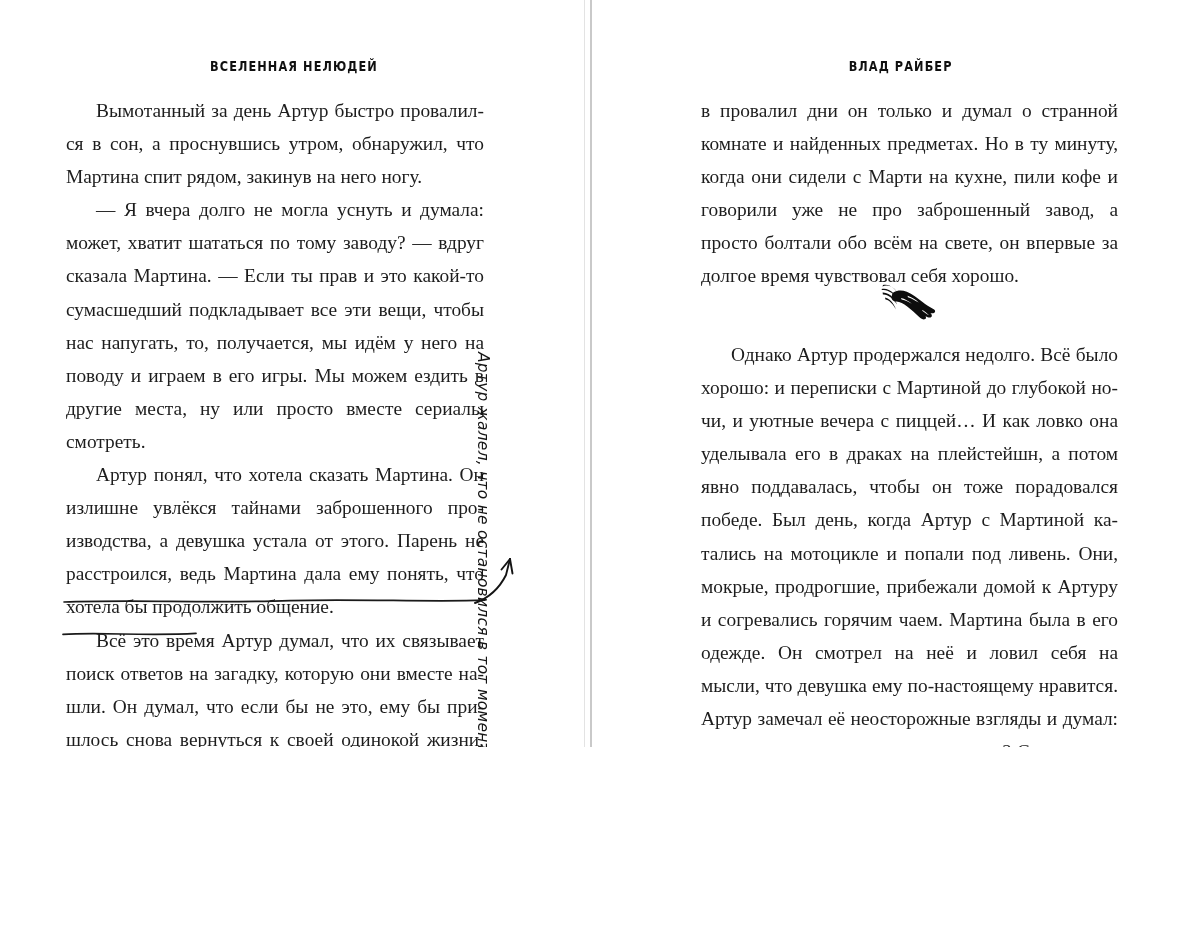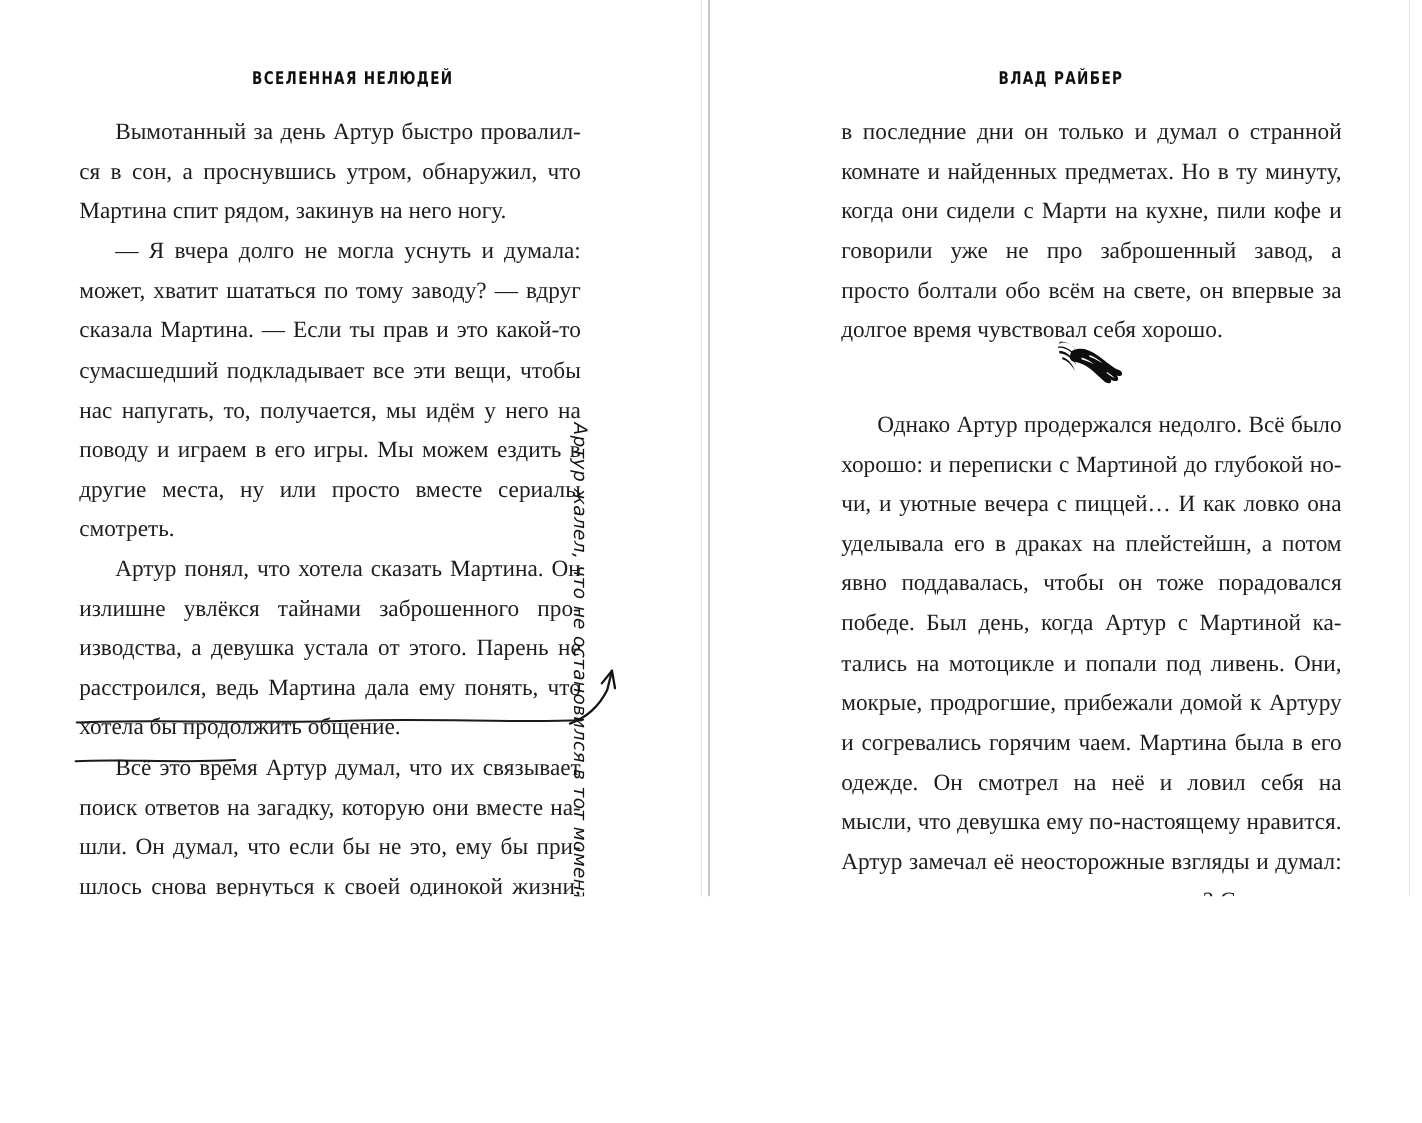--- a/index.html
+++ b/index.html
@@ -37,21 +37,21 @@
   }
 
   
   .page {
     position: absolute;
     top: 0;
     height: 936px;
     background: #ffffff;
   }
   .page.left  { left: 0px;   width: 584px; }
-  .page.right { left: 592px; width: 582px; }
+  .page.right { left: 592px; width: 582px; padding-left: 11px; }
 
   .running-head {
     position: absolute;
     top: 58px;
     width: 100%;
     text-align: center;
     font-family: "DejaVu Sans", "Liberation Sans", sans-serif;
     font-weight: 700;
     font-size: 14.5px;
     letter-spacing: 1.4px;
@@ -173,21 +173,21 @@
 
   <div class="gutter-line faint"></div>
   <div class="gutter-line strong"></div>
   <div class="page-edge-right"></div>
 
   <div class="page right">
 
     <div class="running-head">ВЛАД РАЙБЕР</div>
 
     <div class="textblock">
-      <p class="noind">в последние дни он только и думал о странной комнате и найденных предметах. Но в ту мину­ту, когда они сидели с Марти на кухне, пили ко­фе и говорили уже не про заброшенный завод, а просто болтали обо всём на свете, он впервые за долгое время чувствовал себя хорошо.</p>
+      <p class="noind">в провалил дни он только и думал о странной комнате и найденных предметах. Но в ту мину­ту, когда они сидели с Марти на кухне, пили ко­фе и говорили уже не про заброшенный завод, а просто болтали обо всём на свете, он впервые за долгое время чувствовал себя хорошо.</p>
     </div>
 
     <div class="textblock" style="top: 338px; font-family: Liberation Serif, serif;">
       <p class="ind">Однако Артур продержался недолго. Всё было хорошо: и переписки с Мартиной до глубокой но­чи, и уютные вечера с пиццей… И как ловко она уделывала его в драках на плейстейшн, а потом явно поддавалась, чтобы он тоже порадовался победе. Был день, когда Артур с Мартиной ка­тались на мотоцикле и попали под ливень. Они, мокрые, продрогшие, прибежали домой к Арту­ру и согревались горячим чаем. Мартина была в его одежде. Он смотрел на неё и ловил себя на мысли, что девушка ему по-настоящему нра­вится. Артур замечал её неосторожные взгляды и думал: а вдруг и она чувствует то же самое? Спрашивать об этом было страшно. Не дай бог всё испортить!</p>
     </div>
 
     <div class="folio">202</div>
   </div>
 
   <svg class="ornament" viewBox="0 0 72 48" aria-hidden="true">

